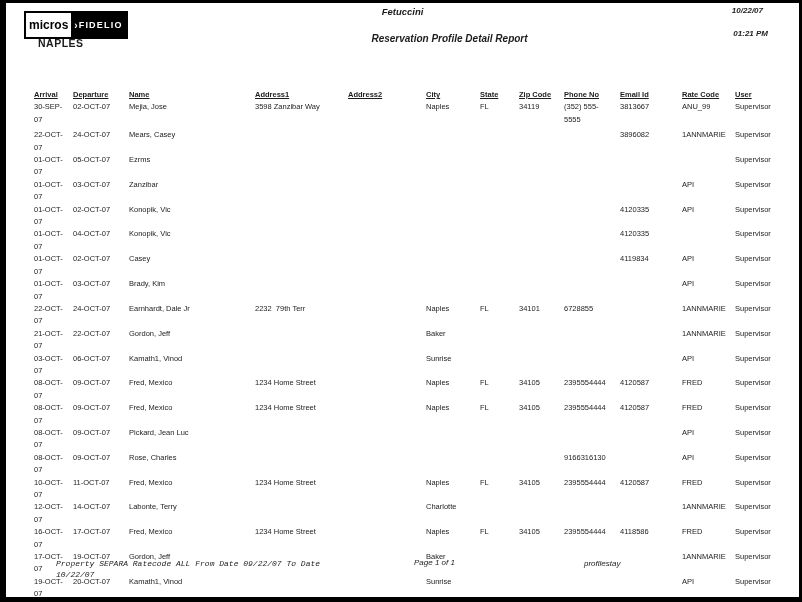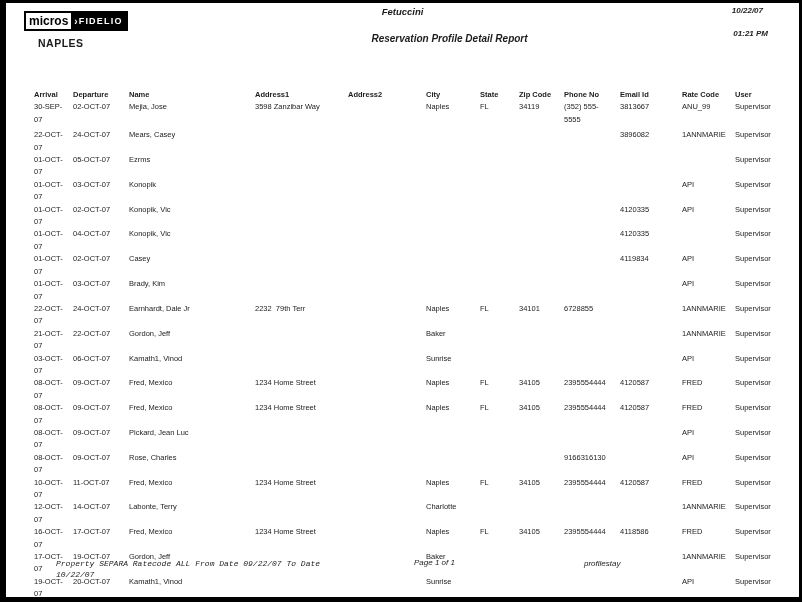--- a/index.html
+++ b/index.html
@@ -9,21 +9,21 @@
     background:#fff;
     border:3px solid #000;
     border-left-width:6px;
     border-bottom-width:5px;
     box-sizing:border-box;
     font-family:"Liberation Sans",sans-serif;
     color:#1c1c1c;
     overflow:hidden;
   }
   
-  .logo{position:absolute;left:18px;top:8px;display:flex;align-items:stretch;height:20px;}
+  .logo{position:absolute;left:18px;top:8px;display:flex;align-items:stretch;height:28px;}
   .logo-micros{
     background:#fff;border:2px solid #000;color:#000;
     font-weight:bold;font-size:12px;line-height:16px;
     padding:0 3px;display:flex;align-items:center;
   }
   .logo-fidelio{
     background:#000;color:#fff;display:flex;align-items:center;
     font-weight:bold;font-size:9px;letter-spacing:1.2px;
     padding:0 5px 0 1px;
   }
@@ -36,21 +36,21 @@
   
   .rtable{
     position:absolute;left:28px;top:86px;width:766px;
     font-size:7.5px;line-height:12.4px;
   }
   .trow{
     display:grid;
     grid-template-columns:39px 56px 126px 93px 78px 54px 39px 45px 56px 62px 53px 54px;
     min-height:12.4px;
   }
-  .thead{font-weight:bold;}
+  .thead{font-weight:bold;text-decoration:underline;}
   .tcell{padding-right:8px;white-space:pre-wrap;overflow:visible;}
   .tbody .trow:nth-child(2){margin-top:3px;}
   
   .footer-filters{position:absolute;left:50px;top:555px;width:320px;font-size:8px;font-style:italic;white-space:pre-line;line-height:11px;font-family:Liberation Mono, monospace;}
   .footer-page{position:absolute;left:0;top:555px;width:100%;text-align:center;font-size:8px;font-style:italic;margin-left:32px;}
   .footer-report{position:absolute;left:578px;top:556px;font-size:8px;font-style:italic;}
 </style>
 </head>
 <body>
 
@@ -123,21 +123,21 @@
           <div class="tcell"></div>
           <div class="tcell"></div>
           <div class="tcell"></div>
           <div class="tcell"></div>
           <div class="tcell"></div>
           <div class="tcell">Supervisor</div>
         </div>
         <div class="trow">
           <div class="tcell">01-OCT-07</div>
           <div class="tcell">03-OCT-07</div>
-          <div class="tcell">Konopik</div>
+          <div class="tcell">Zanzibar</div>
           <div class="tcell"></div>
           <div class="tcell"></div>
           <div class="tcell"></div>
           <div class="tcell"></div>
           <div class="tcell"></div>
           <div class="tcell"></div>
           <div class="tcell"></div>
           <div class="tcell">API</div>
           <div class="tcell">Supervisor</div>
         </div>

